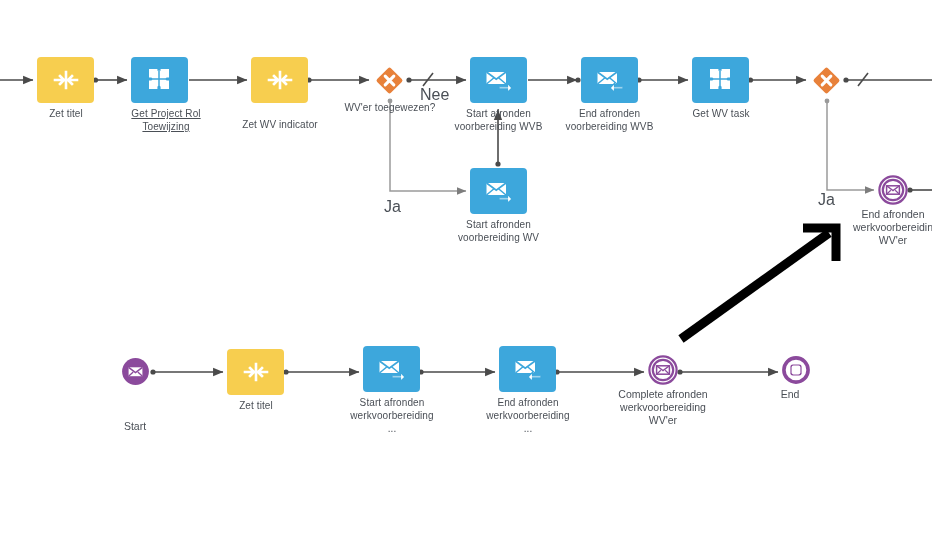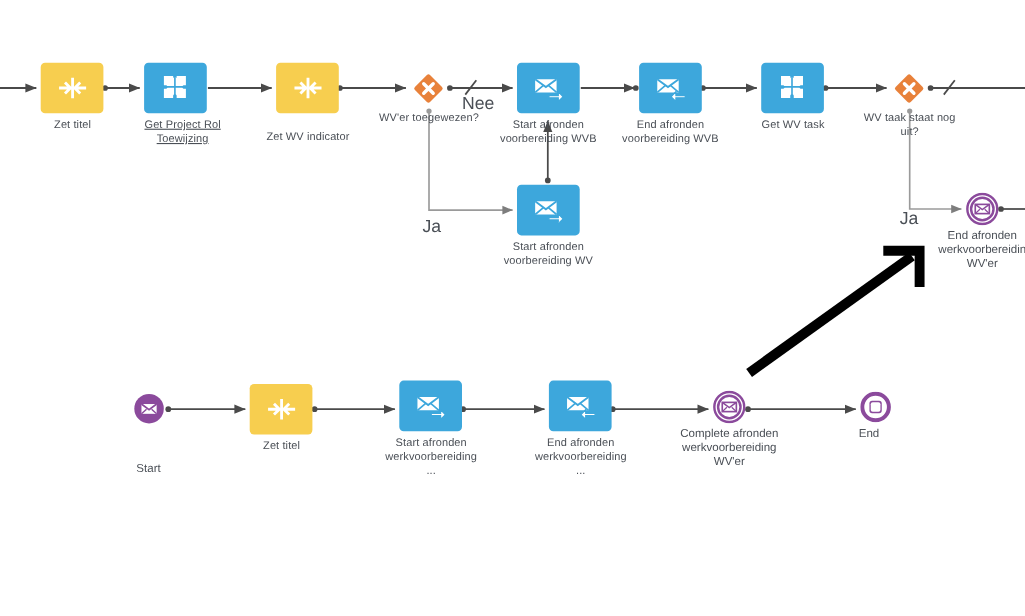--- a/index.html
+++ b/index.html
@@ -200,22 +200,20 @@
     </svg>
   </div>
   <div class="node-label" style="left:665px;top:107px;width:112px;">Get WV task</div>
 
   <div class="node" style="left:810px;top:64px;width:33px;height:33px;">
     <svg width="33" height="33" viewBox="0 0 33 33">
       <rect x="6.8" y="6.8" width="19.4" height="19.4" transform="rotate(45 16.5 16.5)" fill="#E8813A" rx="2"></rect>
       <path d="M12.2,12.2 L20.8,20.8 M20.8,12.2 L12.2,20.8" stroke="#ffffff" stroke-width="3.1" stroke-linecap="round"></path>
     </svg>
   </div>
-  <div class="node-label" style="left:768px;top:101px;width:118px;">WV taak staat nog
-uit?</div>
 
   <div class="node task-box" style="left:470px;top:168px;width:57px;height:46px;background:#3DA7DC;">
     <svg width="28" height="22" viewBox="0 0 28 22">
       <path d="M1.5,3 H21 V15 H1.5 Z" fill="#ffffff"></path>
       <path d="M1.5,3 L11.25,10.2 L21,3" stroke="#3DA7DC" stroke-width="1.7" fill="none"></path>
       <path d="M1.5,15 L9,8.7 M21,15 L13.5,8.7" stroke="#3DA7DC" stroke-width="1.5" fill="none"></path>
       <path d="M14,17.8 H22.5 V14.3 L27,19 L22.5,23.3 V19.9 H14 Z" fill="#ffffff" stroke="#3DA7DC" stroke-width="1.2"></path>
     </svg>
   </div>
   <div class="node-label" style="left:441px;top:218px;width:115px;">Start afronden

